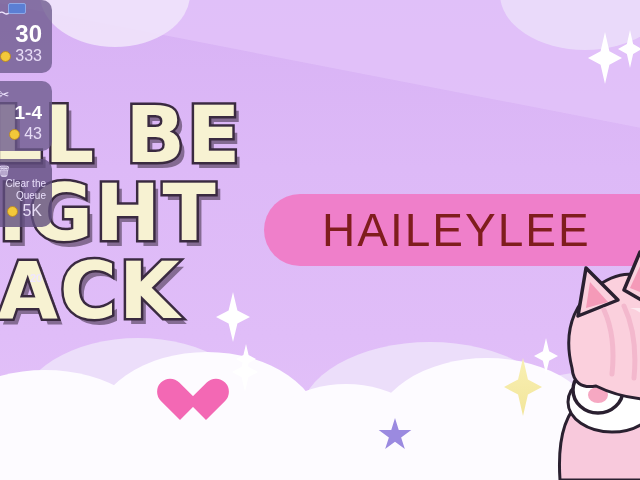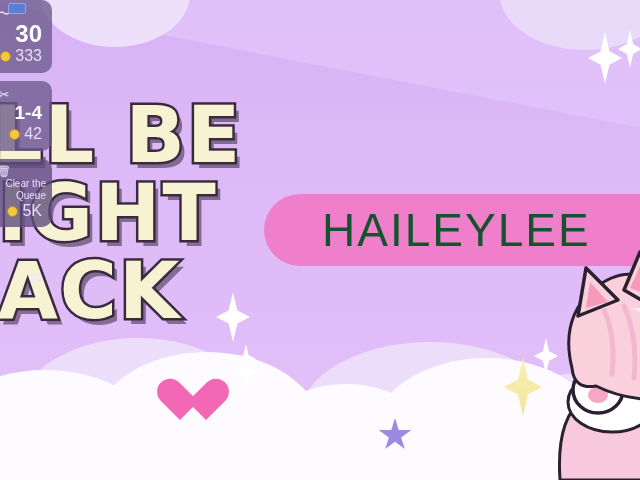--- a/index.html
+++ b/index.html
@@ -45,21 +45,21 @@
   .tline{font-size:78px;color:#f7f2d2;
     -webkit-text-stroke:5px #3a2a40;
     paint-order:stroke fill;
     text-shadow:5px 6px 0 rgba(58,42,64,.55);
     white-space:nowrap;margin-bottom:6px;}
 
   
   .banner{position:absolute;left:264px;top:194px;width:420px;height:72px;
     background:#ef7fca;border-radius:40px;z-index:7;
     display:flex;align-items:center;padding-left:58px;box-sizing:border-box;}
-  .banner-text{color:#14532d;font-size:46px;font-weight:500;letter-spacing:2px;
+  .banner-text{color:#7f1d1d;font-size:46px;font-weight:500;letter-spacing:2px;
     font-family:"Liberation Sans", sans-serif;white-space:nowrap;}
 
   
   .overlay{position:absolute;left:-44px;top:0px;width:96px;z-index:9;
     font-family:"Liberation Sans", sans-serif;}
   .ov-card{background:rgba(108,90,140,.78);border-radius:10px;margin-bottom:8px;
     padding:6px 6px 8px 6px;color:#fff;}
   .ov-icon-row{display:flex;justify-content:center;font-size:13px;color:#efe6ff;height:15px;line-height:15px;}
   .ov-big{font-size:24px;font-weight:700;color:#ffffff;text-align:right;line-height:1.05;padding-right:4px;}
   .ov-coin-row{display:flex;align-items:center;justify-content:flex-end;gap:4px;padding-right:4px;margin-top:1px;}
@@ -144,21 +144,21 @@
         <span class="coin"></span>
         <span class="ov-coin-val">333</span>
       </div>
     </div>
 
     <div class="ov-card">
       <div class="ov-icon-row">✂</div>
       <div class="ov-mid">1-4</div>
       <div class="ov-coin-row">
         <span class="coin"></span>
-        <span class="ov-coin-val">42</span>
+        <span class="ov-coin-val">43</span>
       </div>
     </div>
 
     <div class="ov-btn">
       <div class="ov-trash">🗑</div>
       <span class="ov-btn-label">Clear the</span>
       <span class="ov-btn-label">Queue</span>
       <div class="ov-coin-row">
         <span class="coin"></span>
         <span class="ov-coin-val">5K</span>

